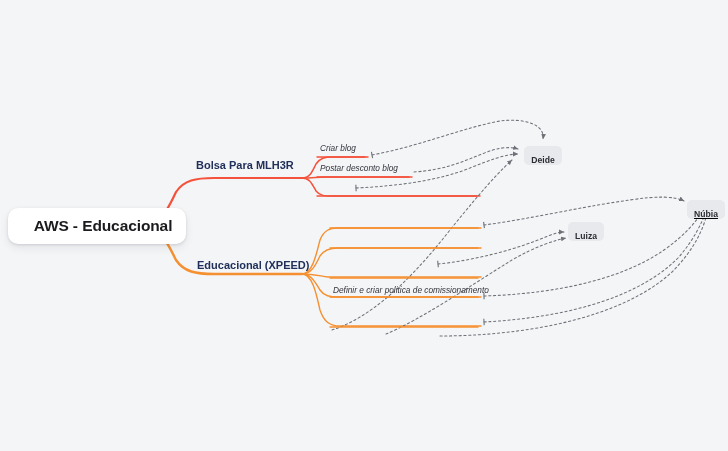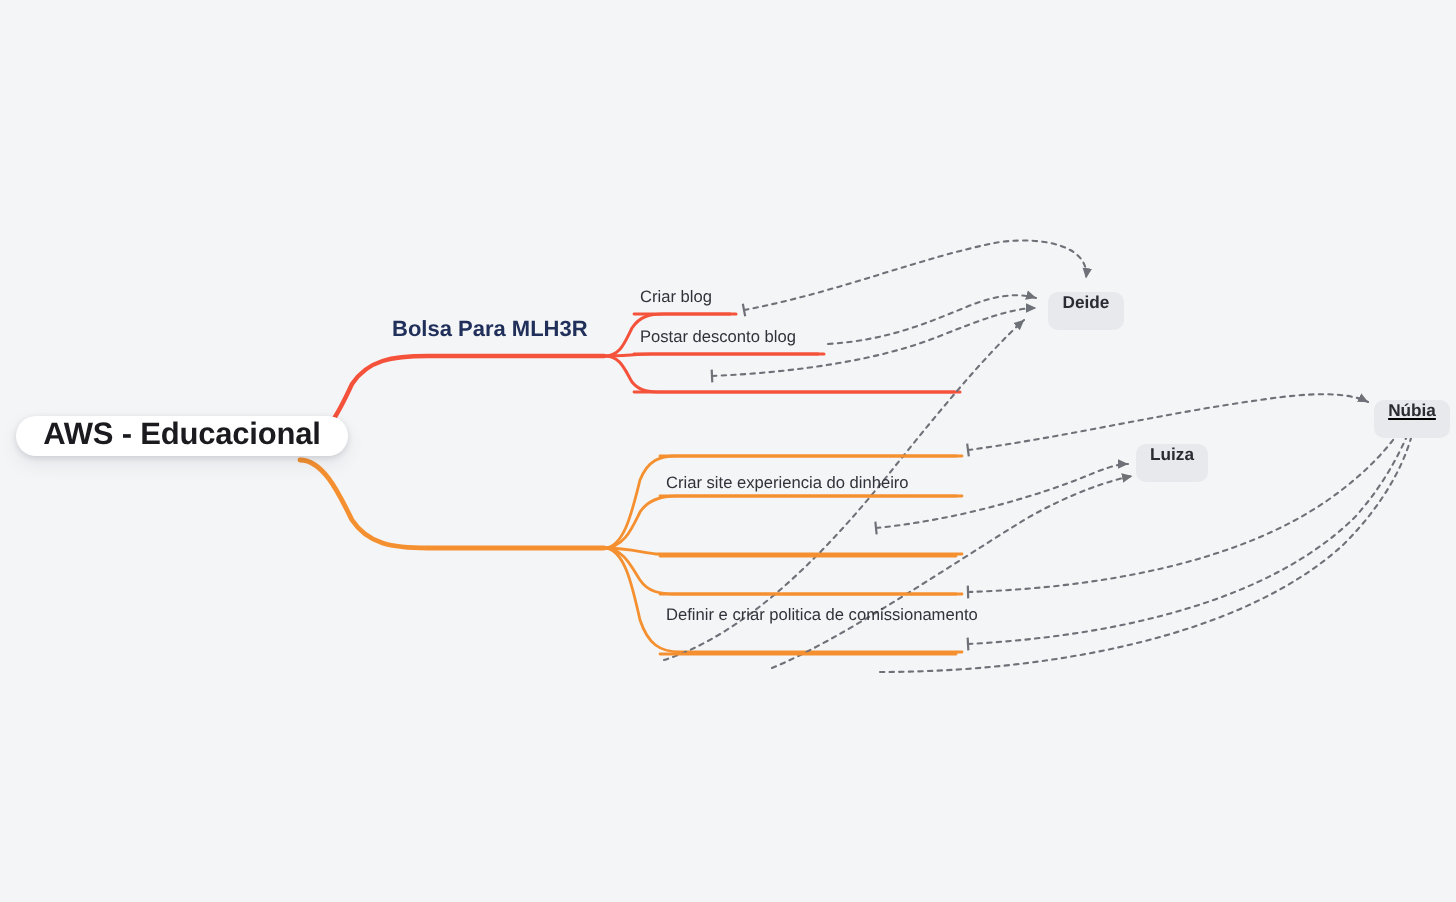--- a/index.html
+++ b/index.html
@@ -45,30 +45,31 @@
     color: #21305a;
     white-space: nowrap;
     z-index: 4;
   }
   .task {
     position: absolute;
     font-size: 8.3px;
     color: #32323a;
     line-height: 11px;
     z-index: 4;
+    font-style: italic;
   }
   .task span {
     display: block;
   }
   .person {
     position: absolute;
     background: #e8e9ec;
     border-radius: 5px;
     display: flex;
-    align-items: flex-start;
+    align-items: flex-end;
     justify-content: center;
     z-index: 6;
   }
   .person-label {
     font-size: 8.6px;
     font-weight: bold;
     color: #2b2b33;
     white-space: nowrap;
   }
 </style>
@@ -131,38 +132,36 @@
         <line x1="317" x2="409" y1="177" y2="177" stroke="#f4523b" stroke-width="1.4" stroke-linecap="round"></line>
         <line x1="317" x2="477" y1="196" y2="196" stroke="#f4523b" stroke-width="1.4" stroke-linecap="round"></line>
         <line x1="330" x2="478" y1="228" y2="228" stroke="#f59030" stroke-width="1.4" stroke-linecap="round"></line>
         <line x1="330" x2="478" y1="248" y2="248" stroke="#f59030" stroke-width="1.4" stroke-linecap="round"></line>
         <line x1="330" x2="478" y1="278" y2="278" stroke="#f59030" stroke-width="1.4" stroke-linecap="round"></line>
         <line x1="330" x2="478" y1="297" y2="297" stroke="#f59030" stroke-width="1.4" stroke-linecap="round"></line>
         <line x1="330" x2="478" y1="327" y2="327" stroke="#f59030" stroke-width="1.4" stroke-linecap="round"></line>
       </g>
     </svg>
 
-  <div class="root-node" style="left:8px; top:208px; width:166px; height:20px;">
+  <div class="root-node" style="left:8px; top:208px; width:166px; height:36px;padding-left:12px;">
     <span class="root-label">AWS - Educacional</span>
   </div>
 
   <div class="branch-label" style="left:196px; top:159px;">Bolsa Para MLH3R</div>
 
+  <div class="branch-label" style="left:197px; top:259px;">Educacional (XPEED)</div>
 
   <div class="task" style="left:320px; top:143px;">
     <span>Criar blog</span>
   </div>
   <div class="task" style="left:320px; top:163px;">
     <span>Postar desconto blog</span>
   </div>
 
-  <div class="task" style="left:333px; top:236px;">
-    <span>Criar site experiencia do dinheiro</span>
-  </div>
-  <div class="task" style="left:333px; top:302px;">
+  <div class="task" style="left:333px; top:285px;">
     <span>Definir e criar politica de comissionamento</span>
   </div>
 
   <div class="person" style="left:524px; top:146px; width:38px; height:19px;">
     <span class="person-label">Deide</span>
   </div>
 
   <div class="person" style="left:568px; top:222px; width:36px; height:19px;">
     <span class="person-label">Luiza</span>
   </div>

